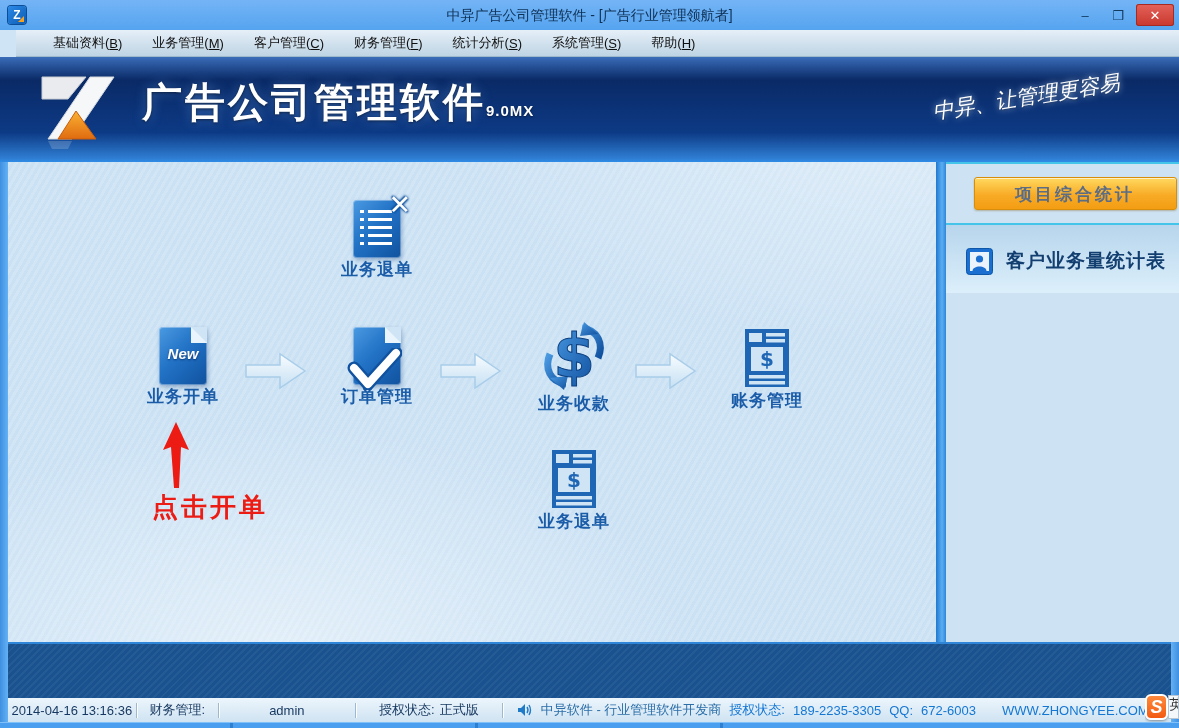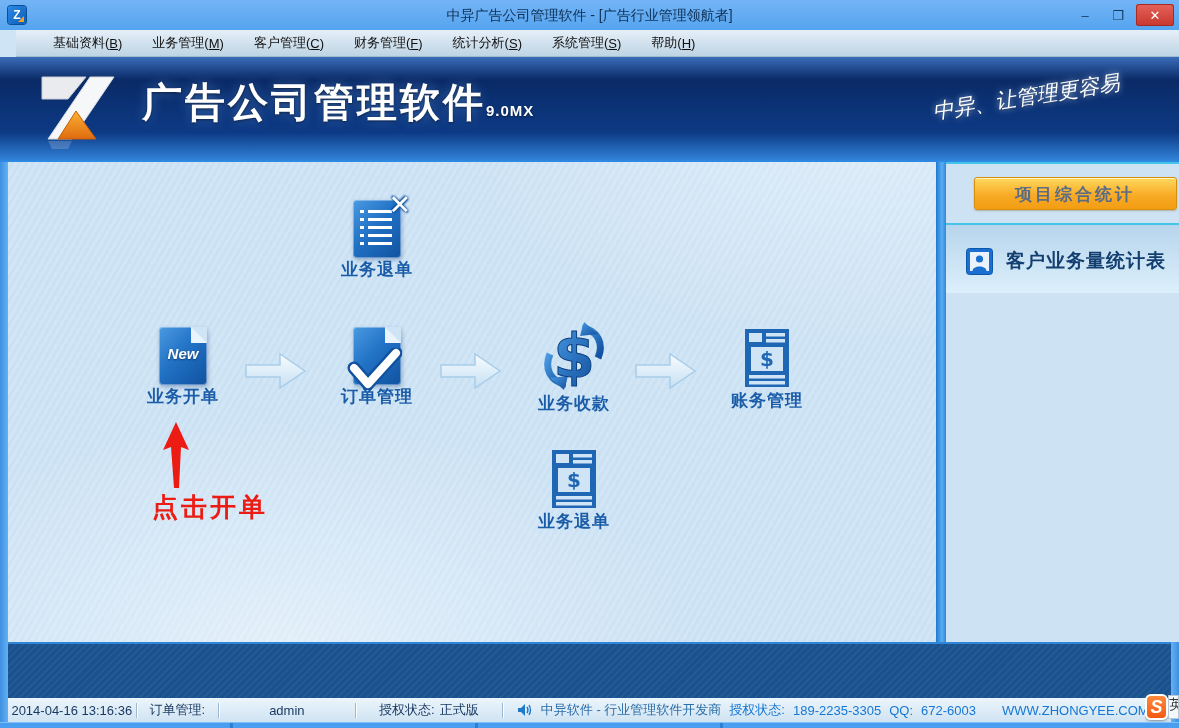--- a/index.html
+++ b/index.html
@@ -312,21 +312,21 @@
         <span class="sidebar-item-label">客户业务量统计表</span>
       </div>
     </div>
   </div>
 
   <div class="dark-band"></div>
 
   <div class="statusbar">
     <span class="sb-datetime">2014-04-16 13:16:36</span>
     <span class="sb-sep"></span>
-    <span class="sb-oplabel">订单管理:</span>
+    <span class="sb-oplabel">财务管理:</span>
     <span class="sb-sep"></span>
     <span class="sb-opvalue">admin</span>
     <span class="sb-sep"></span>
     <span class="sb-license">
       <span>授权状态:</span>
       <span>正式版</span>
     </span>
     <span class="sb-sep"></span>
     <span class="sb-right">
       <svg width="16" height="14" viewBox="0 0 16 14">

